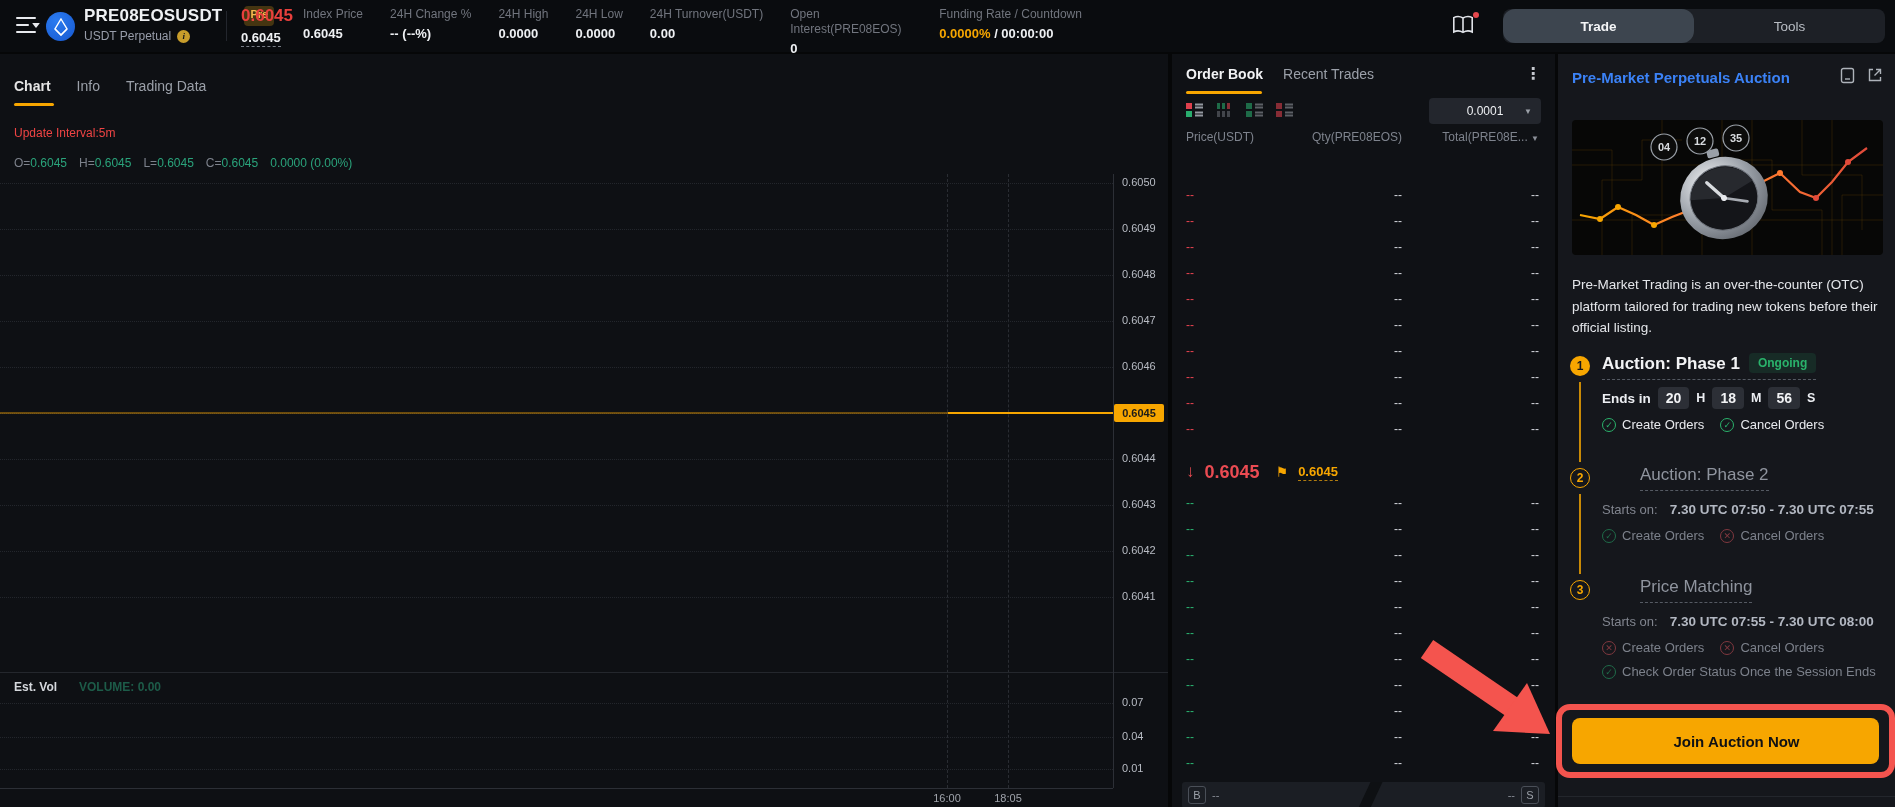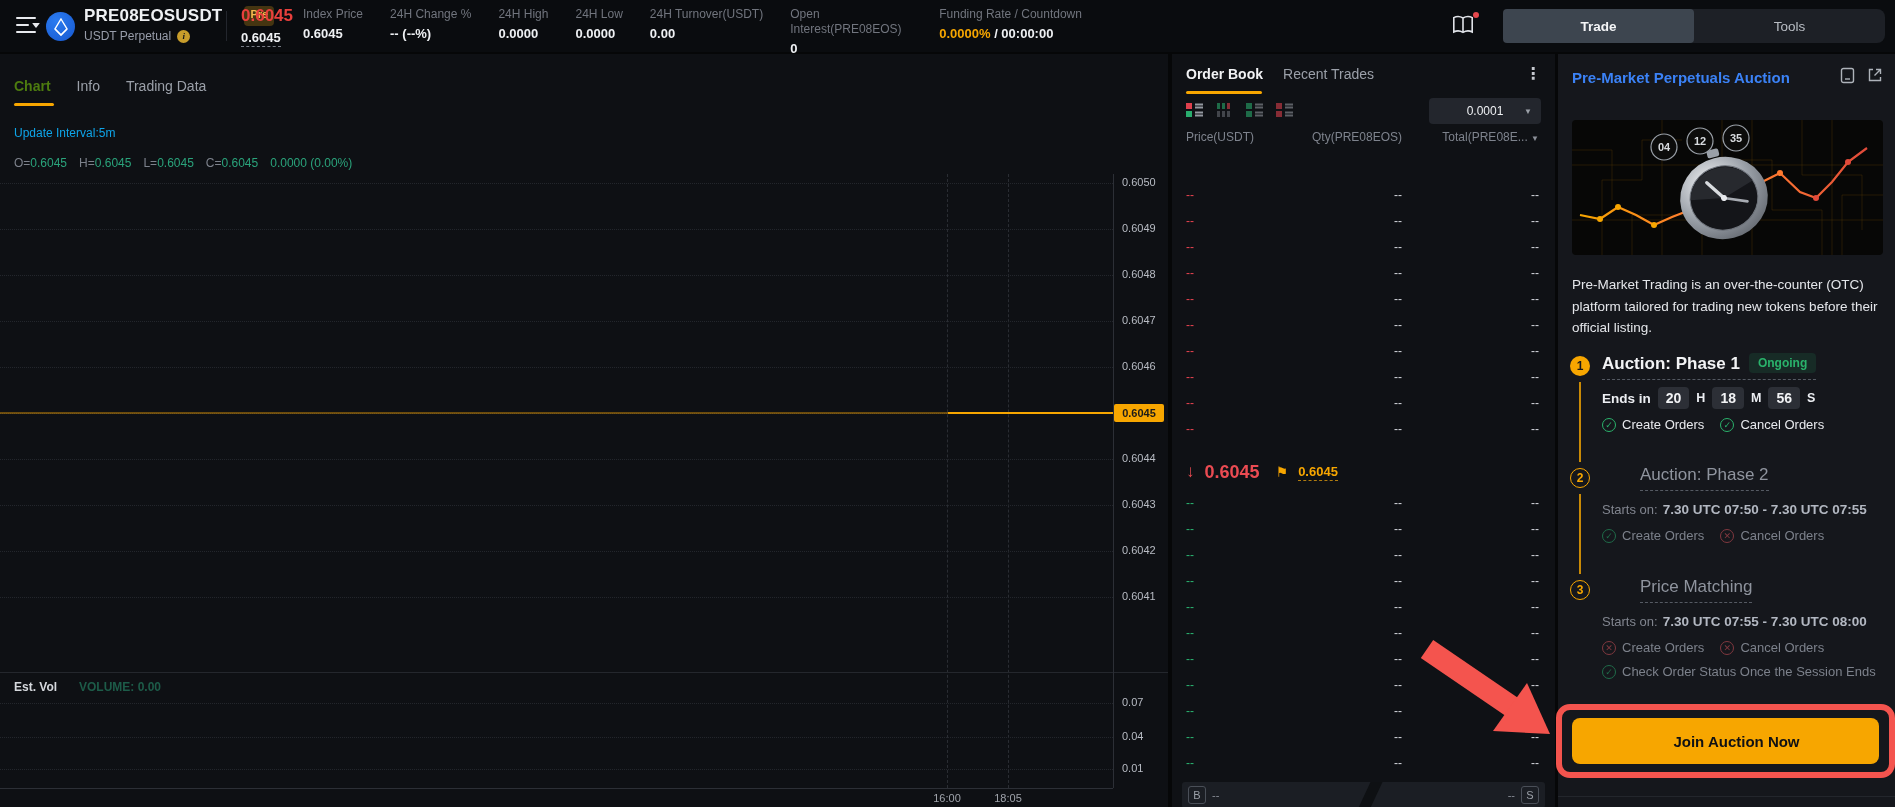--- a/index.html
+++ b/index.html
@@ -28,34 +28,34 @@
   .stat .lbl { font-size:12px; color:#71757e; line-height:1.25; white-space:nowrap; }
   .stat.wrap .lbl { white-space:normal; width:122px; }
   .stat .val { font-size:13px; font-weight:bold; color:#eef0f3; margin-top:4px; }
   .stat .val .rate { color:#f7a600; }
   .book-btn { position:absolute; right:18px; top:14px; width:26px; height:24px; cursor:pointer; }
   .book-btn .dot { position:absolute; right:-2px; top:-2px; width:6px; height:6px; border-radius:50%; background:#e5484d; }
 
   
   .top-right { position:absolute; left:1495px; top:0; width:400px; height:52px; background:#0a0c0f; }
   .seg-toggle { position:absolute; left:8px; right:10px; top:9px; height:34px; background:#1d2026; border-radius:8px; display:flex; }
-  .seg { flex:1; display:flex; align-items:center; justify-content:center; font-size:13.5px; color:#b9bdc4; border-radius:4px; cursor:pointer; }
+  .seg { flex:1; display:flex; align-items:center; justify-content:center; font-size:13.5px; color:#b9bdc4; border-radius:12px; cursor:pointer; }
   .seg.active { background:#3d454f; color:#f4f5f7; font-weight:bold; }
 
   
   .chart-panel { position:absolute; left:0; top:54px; width:1168px; height:753px; background:#0e1014; }
   .ob-panel { position:absolute; left:1172px; top:54px; width:383px; height:753px; background:#0f1115; }
   .auction-panel { position:absolute; left:1558px; top:54px; width:337px; height:753px; background:#15171c; }
 
   
   .chart-tabs { position:absolute; left:14px; top:24px; display:flex; gap:26px; font-size:14px; color:#9ba0a9; }
   .chart-tabs .tab { cursor:pointer; }
-  .chart-tabs .tab.active { color:#4d7c0f; font-weight:bold; }
+  .chart-tabs .tab.active { color:#e5e5e5; font-weight:bold; }
   .tab-underline { position:absolute; left:14px; top:49px; width:40px; height:3px; background:#f7a600; border-radius:2px; }
-  .upd-int { position:absolute; left:14px; top:72px; font-size:12px; color:#0ea5e9; }
+  .upd-int { position:absolute; left:14px; top:72px; font-size:12px; color:#ef4444; }
   .ohlc { position:absolute; left:14px; top:102px; font-size:12px; display:flex; gap:12px; }
   .ohlc .pair .k { color:#7d828c; }
   .ohlc .pair .v, .ohlc .chg { color:#2aa37b; }
   .gridline { position:absolute; left:0; width:1113px; border-top:1px dotted #23262c; }
   .vline { position:absolute; top:120px; height:614px; border-left:1px dashed #2a2d33; }
   .axis-v { position:absolute; left:1113px; top:120px; width:1px; height:614px; background:#2c2f36; }
   .pane-sep { position:absolute; left:0; top:618px; width:1168px; height:1px; background:#24272d; }
   .pane-bottom { position:absolute; left:0; top:734px; width:1113px; height:1px; background:#2c2f36; }
   .ptick { position:absolute; left:1122px; font-size:11px; color:#b8bcc4; }
   .price-tag { position:absolute; left:1114px; width:50px; height:18px; background:#f7a600; color:#1a1a1a; font-size:11px; font-weight:bold; display:flex; align-items:center; justify-content:center; border-radius:2px; }
@@ -111,21 +111,21 @@
   .ends-row { position:absolute; left:44px; display:flex; align-items:center; gap:7px; font-size:13.5px; font-weight:bold; color:#eceef2; }
   .tbox { background:#2c2f36; border-radius:4px; padding:3px 8px; font-size:14px; font-weight:bold; color:#f2f3f5; }
   .tunit { font-size:12.5px; font-weight:bold; }
   .perm-row { position:absolute; left:44px; display:flex; align-items:center; gap:6px; font-size:13px; }
   .perm-row .gap { width:4px; }
   .perm-row.bright { color:#e8eaee; }
   .perm-row.dim { color:#7c818b; }
   .cicon { width:14px; height:14px; border-radius:50%; border:1.2px solid currentColor; font-size:9px; display:flex; align-items:center; justify-content:center; flex:none; }
   .cicon.ok { color:#2ab26b; } .cicon.ok-dim { color:#1f6b49; } .cicon.bad-dim { color:#81383f; }
   .starts-row { position:absolute; left:44px; font-size:13px; color:#81858f; }
-  .starts-row b { color:#b3b8c2; font-size:13.5px; margin-left:5px; }
+  .starts-row b { color:#b3b8c2; font-size:13.5px; margin-left:12px; }
   .join-btn { position:absolute; left:14px; top:664px; width:307px; height:46px; background:#f7a600; border:none; border-radius:8px; font-size:15px; font-weight:bold; color:#101114; cursor:pointer; font-family:inherit;padding-left:22px; }
   .anno-box { position:absolute; left:-2px; top:650px; width:339px; height:74px; border:6px solid #f4544e; border-radius:14px; pointer-events:none; z-index:50; }
   .auc-divider { position:absolute; left:0; top:742px; width:100%; height:1px; background:#23262c; }
 
   .anno-svg { position:absolute; left:0; top:0; z-index:60; pointer-events:none; }
 </style>
 </head>
 <body>
 
 <div class="app">

